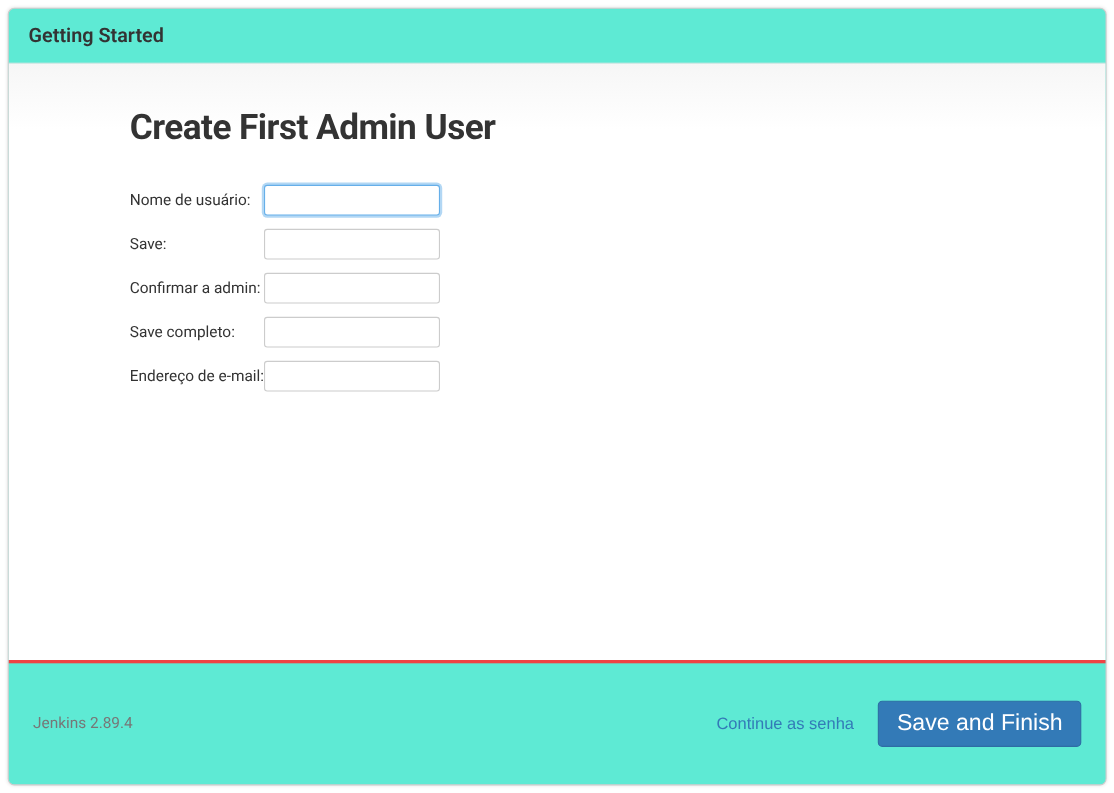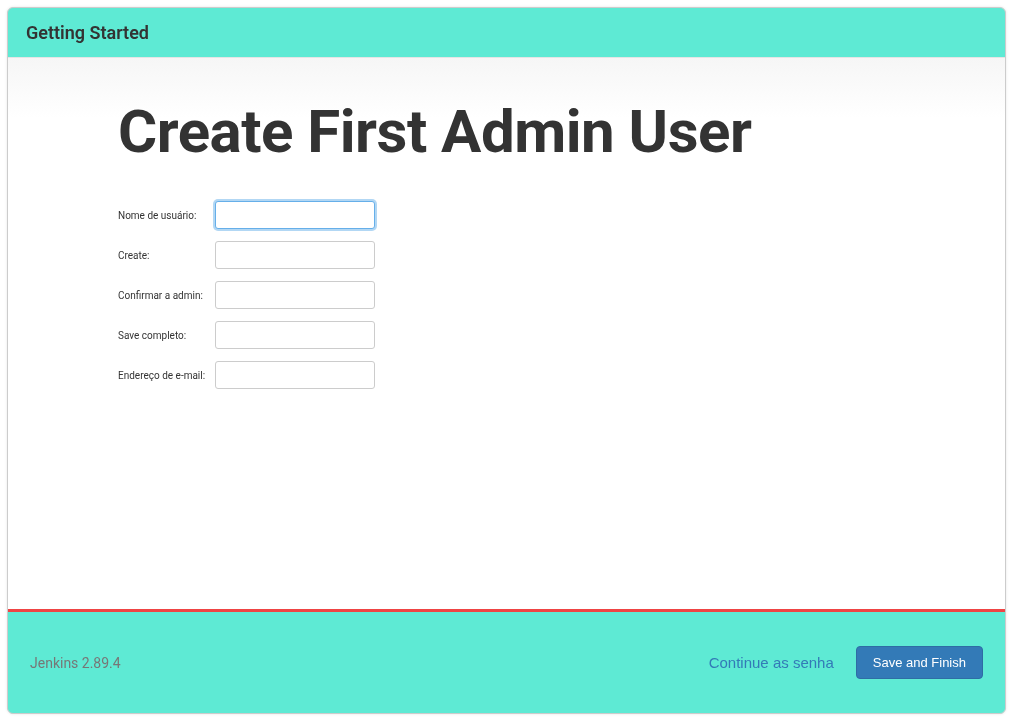--- a/index.html
+++ b/index.html
@@ -37,37 +37,36 @@
       font-weight: 600;
       color: #333;
     }
     .modal-body {
       flex: 1;
       background: linear-gradient(to bottom, #f6f6f6 0%, #ffffff 60px);
       padding: 38px 20px 20px 110px;
       overflow: auto;
     }
     .page-title {
-      font-size: 60px;
+      font-size: 32px;
       font-weight: 700;
       color: #333;
       margin-bottom: 28px;
       letter-spacing: -0.5px;
     }
     .form-table {
       border-collapse: separate;
       border-spacing: 0;
     }
     .form-table td {
       padding: 6px 0;
       vertical-align: middle;
     }
     .form-table td.label-cell {
-      padding-right: 10px;
-      font-size: 10px;
+      font-size: 14px;
       color: #333;
       white-space: nowrap;
     }
     .form-table input[type="text"],
     .form-table input[type="password"] {
       width: 160px;
       height: 28px;
       padding: 3px 6px;
       font-size: 14px;
       border: 1px solid #ccc;
@@ -98,21 +97,21 @@
       color: #337ab7;
       font-size: 15px;
       cursor: pointer;
       padding: 8px 14px;
       margin-right: 8px;
     }
     .btn-primary {
       background: #337ab7;
       border: 1px solid #2e6da4;
       color: #fff;
-      font-size: 13px;
+      font-size: 21px;
       padding: 8px 16px;
       border-radius: 4px;
       cursor: pointer;
     }
   </style>
 </head>
 <body>
 
 <div class="modal">
 
@@ -125,21 +124,21 @@
 
     <table class="form-table">
       <tbody>
           <tr>
         <td class="label-cell">Nome de usuário:</td>
         <td>
           <input type="text" class="focused" value="" style="">
         </td>
       </tr>
       <tr>
-        <td class="label-cell">Create:</td>
+        <td class="label-cell">Save:</td>
         <td>
           <input type="password" value="" style="">
         </td>
       </tr>
       <tr>
         <td class="label-cell">Confirmar a admin:</td>
         <td>
           <input type="password" value="" style="">
         </td>
       </tr>

